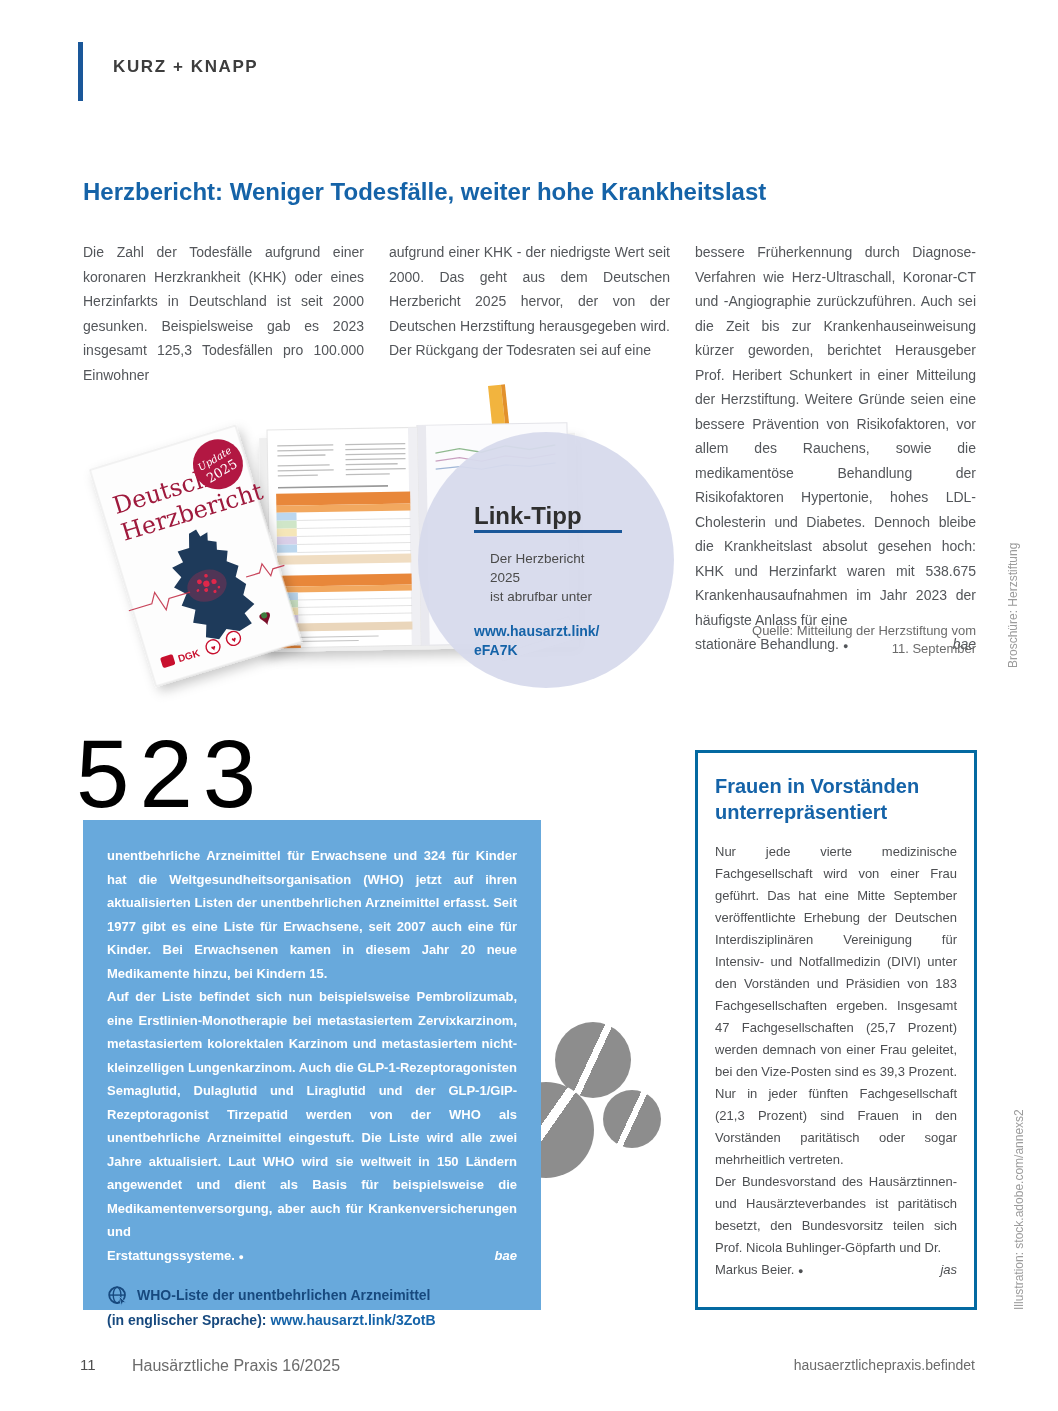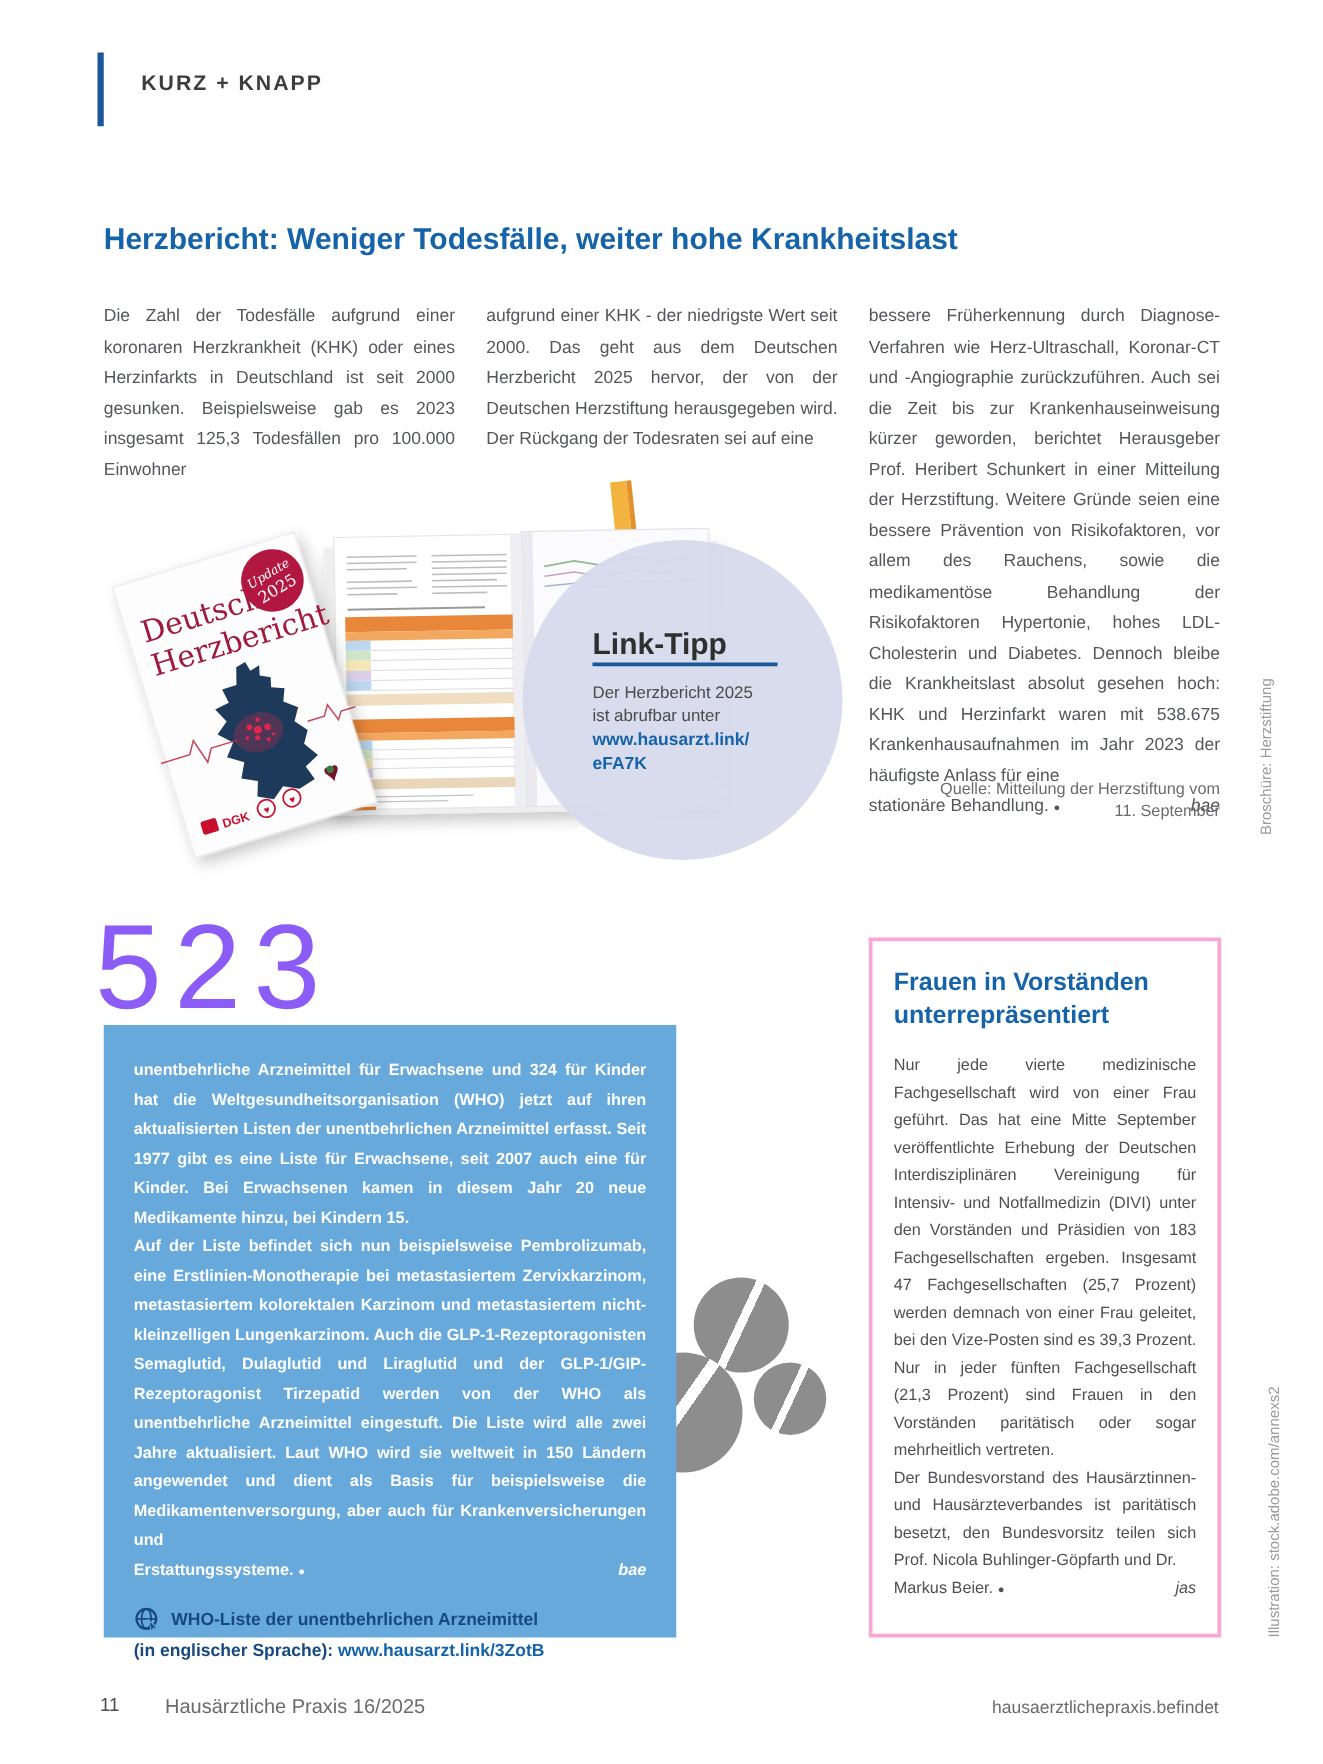--- a/index.html
+++ b/index.html
@@ -32,45 +32,45 @@
   .credit-brochure{left:1006px;top:518px;height:150px;}
   .credit-illustration{left:1012px;top:1092px;height:218px;}
   
   .photo{position:absolute;left:80px;top:372px;width:600px;height:336px;}
   
   .linktip-circle{position:absolute;left:418px;top:432px;width:256px;height:256px;
     border-radius:50%;background:rgba(215,218,236,0.94);}
   .linktip-content{position:absolute;left:56px;top:70px;width:152px;}
   .linktip-title{font-size:24px;font-weight:bold;color:#2f2f2f;margin:0 0 0 0;}
   .linktip-rule{width:148px;height:3px;background:#1a5799;margin-bottom:11px;}
-  .linktip-text{font-size:13.5px;line-height:19px;color:#4a4a4a;margin:0;}
+  .linktip-text{font-size:13.5px;line-height:19px;color:#4a4a4a;margin:16px;}
   .linktip-url{font-size:14px;line-height:19px;font-weight:bold;color:#1563a8;margin:0;cursor:pointer;}
   
   .big-number{position:absolute;left:76px;top:726px;font-size:96px;font-weight:300;
-    letter-spacing:10px;color:#8b5cf6;line-height:1;}
+    letter-spacing:10px;color:#000000;line-height:1;}
   
   .pill{position:absolute;border-radius:50%;z-index:0;}
   .pill-a{left:555px;top:1022px;width:76px;height:76px;
     background:linear-gradient(115deg,#8d8d8d 46%,#ffffff 46%,#ffffff 53%,#8d8d8d 53%);}
   .pill-b{left:498px;top:1082px;width:96px;height:96px;
     background:linear-gradient(125deg,#8d8d8d 45%,#ffffff 45%,#ffffff 52%,#8d8d8d 52%);}
   .pill-c{left:603px;top:1090px;width:58px;height:58px;
     background:linear-gradient(115deg,#8d8d8d 46%,#ffffff 46%,#ffffff 54%,#8d8d8d 54%);}
   
   .who-box{position:absolute;left:83px;top:820px;width:458px;height:490px;z-index:1;
     background:#68a9dc;box-sizing:border-box;padding:24px 24px 0 24px;
     color:#ffffff;font-weight:bold;font-size:13px;line-height:23.5px;}
   .who-box p{margin:0;}
   .who-link{margin-top:14px;color:#17497e;font-size:14px;line-height:25px;}
   .who-link-row1{display:flex;align-items:center;gap:8px;}
   .globe{flex:0 0 auto;}
   .who-url{color:#1563a8;cursor:pointer;}
   
   .women-box{position:absolute;left:695px;top:750px;width:282px;height:560px;
-    box-sizing:border-box;border:3px solid #f9a8d4;background:#ffffff;
+    box-sizing:border-box;border:3px solid #0369a1;background:#ffffff;
     padding:20px 17px 0 17px;}
   .women-title{margin:0 0 16px 0;font-size:20px;line-height:26px;font-weight:bold;color:#1563a8;}
   .women-box .body{font-size:13px;line-height:22px;color:#4d4f52;}
   
   .footer-pagenum{position:absolute;left:80px;top:1356px;font-size:15px;color:#4d4d4d;}
   .footer-journal{position:absolute;left:132px;top:1357px;font-size:16px;color:#6b6b6b;}
   .footer-site{position:absolute;right:83px;top:1357px;font-size:14px;color:#6b6b6b;}
 </style>
 </head>
 <body>

